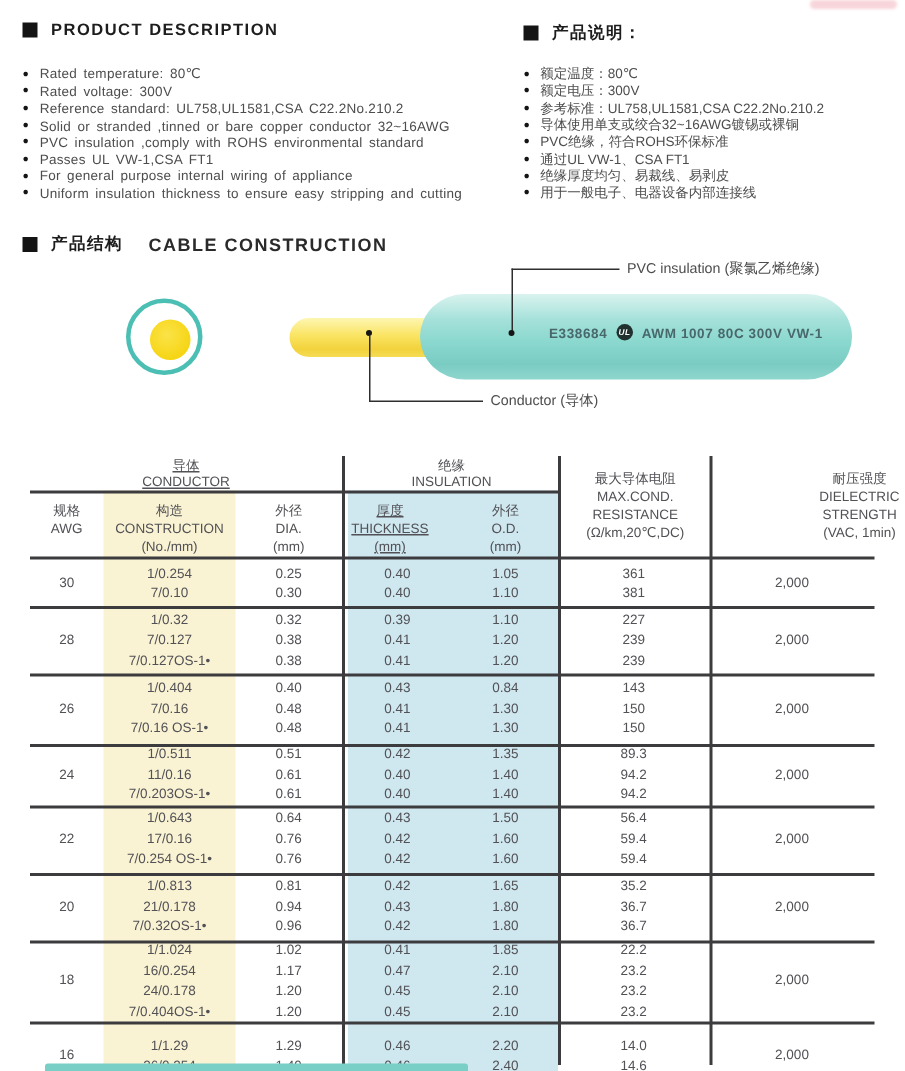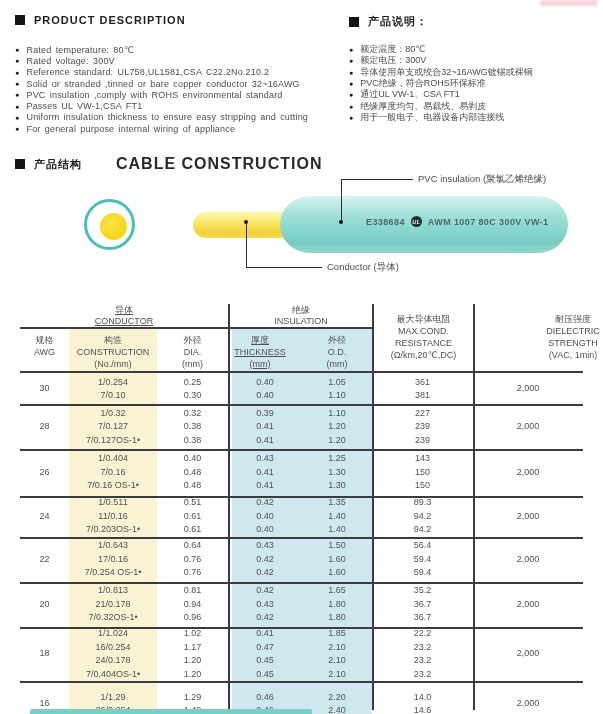--- a/index.html
+++ b/index.html
@@ -2,21 +2,21 @@
 <html><head>
 <meta charset="utf-8">
 <style>
   html,body{margin:0;padding:0;}
   body{width:603px;height:714px;position:relative;overflow:hidden;background:#ffffff;
        font-family:"Liberation Sans","DejaVu Sans",sans-serif;}
   
   .sec-title{position:absolute;display:flex;align-items:center;gap:9px;}
   .sq{width:10px;height:10px;background:#141414;flex:0 0 auto;}
   .sec-title .t{font-size:11px;font-weight:bold;color:#1d1d1d;letter-spacing:1px;}
-  .sec-title .t-en{font-size:16px;font-weight:bold;color:#2a2a2a;letter-spacing:1px;margin-left:25px;}
+  .sec-title .t-en{font-size:12px;font-weight:bold;color:#2a2a2a;letter-spacing:1px;margin-left:8px;}
   
   .bullets{position:absolute;display:flex;flex-direction:column;}
   .bullets span{display:flex;align-items:center;height:11.3px;font-size:9px;color:#4d4d4d;white-space:nowrap;}
   .bullets span::before{content:"●";font-size:7px;color:#141414;margin-right:7px;line-height:1;}
   .bullets.en span{word-spacing:1.5px;letter-spacing:0.2px;}
   
   .cross-outer{position:absolute;left:84px;top:199px;width:45px;height:45px;border:3.5px solid #4bbfb4;
                border-radius:50%;background:#ffffff;}
   .cross-core{position:absolute;left:100px;top:213px;width:27px;height:27px;border-radius:50%;
               background:radial-gradient(circle at 42% 38%,#fbe348 0%,#f6d515 70%);}
@@ -67,26 +67,27 @@
     <span class="t">产品说明：</span>
   </div>
 
   <div class="bullets en" style="left:15px;top:44px;width:332px;">
       <span>Rated temperature: 80℃</span>
       <span>Rated voltage: 300V</span>
       <span>Reference standard: UL758,UL1581,CSA C22.2No.210.2</span>
       <span>Solid or stranded ,tinned or bare copper conductor 32~16AWG</span>
       <span>PVC insulation ,comply with ROHS environmental standard</span>
       <span>Passes UL VW-1,CSA FT1</span>
+      <span>For general purpose internal wiring of appliance</span>
       <span>Uniform insulation thickness to ensure easy stripping and cutting</span>
-      <span>For general purpose internal wiring of appliance</span>
     </div>
   <div class="bullets" style="left:349px;top:44px;width:252px;">
       <span>额定温度：80℃</span>
       <span>额定电压：300V</span>
+      <span>参考标准：UL758,UL1581,CSA C22.2No.210.2</span>
       <span>导体使用单支或绞合32~16AWG镀锡或裸铜</span>
       <span>PVC绝缘，符合ROHS环保标准</span>
       <span>通过UL VW-1、CSA FT1</span>
       <span>绝缘厚度均匀、易裁线、易剥皮</span>
       <span>用于一般电子、电器设备内部连接线</span>
     </div>
 
   <div class="sec-title" style="left:15px;top:155px;">
     <span class="sq"></span>
     <span class="t">产品结构</span>
@@ -238,21 +239,21 @@
         <span>0.40</span>
         <span>0.48</span>
         <span>0.48</span>
       </div>
     <div class="tc w-th">
         <span>0.43</span>
         <span>0.41</span>
         <span>0.41</span>
       </div>
     <div class="tc w-od">
-        <span>1.25</span>
+        <span>0.84</span>
         <span>1.30</span>
         <span>1.30</span>
       </div>
     <div class="tc w-res">
         <span>143</span>
         <span>150</span>
         <span>150</span>
       </div>
     <div class="tc w-die">2,000</div>
   </div>

